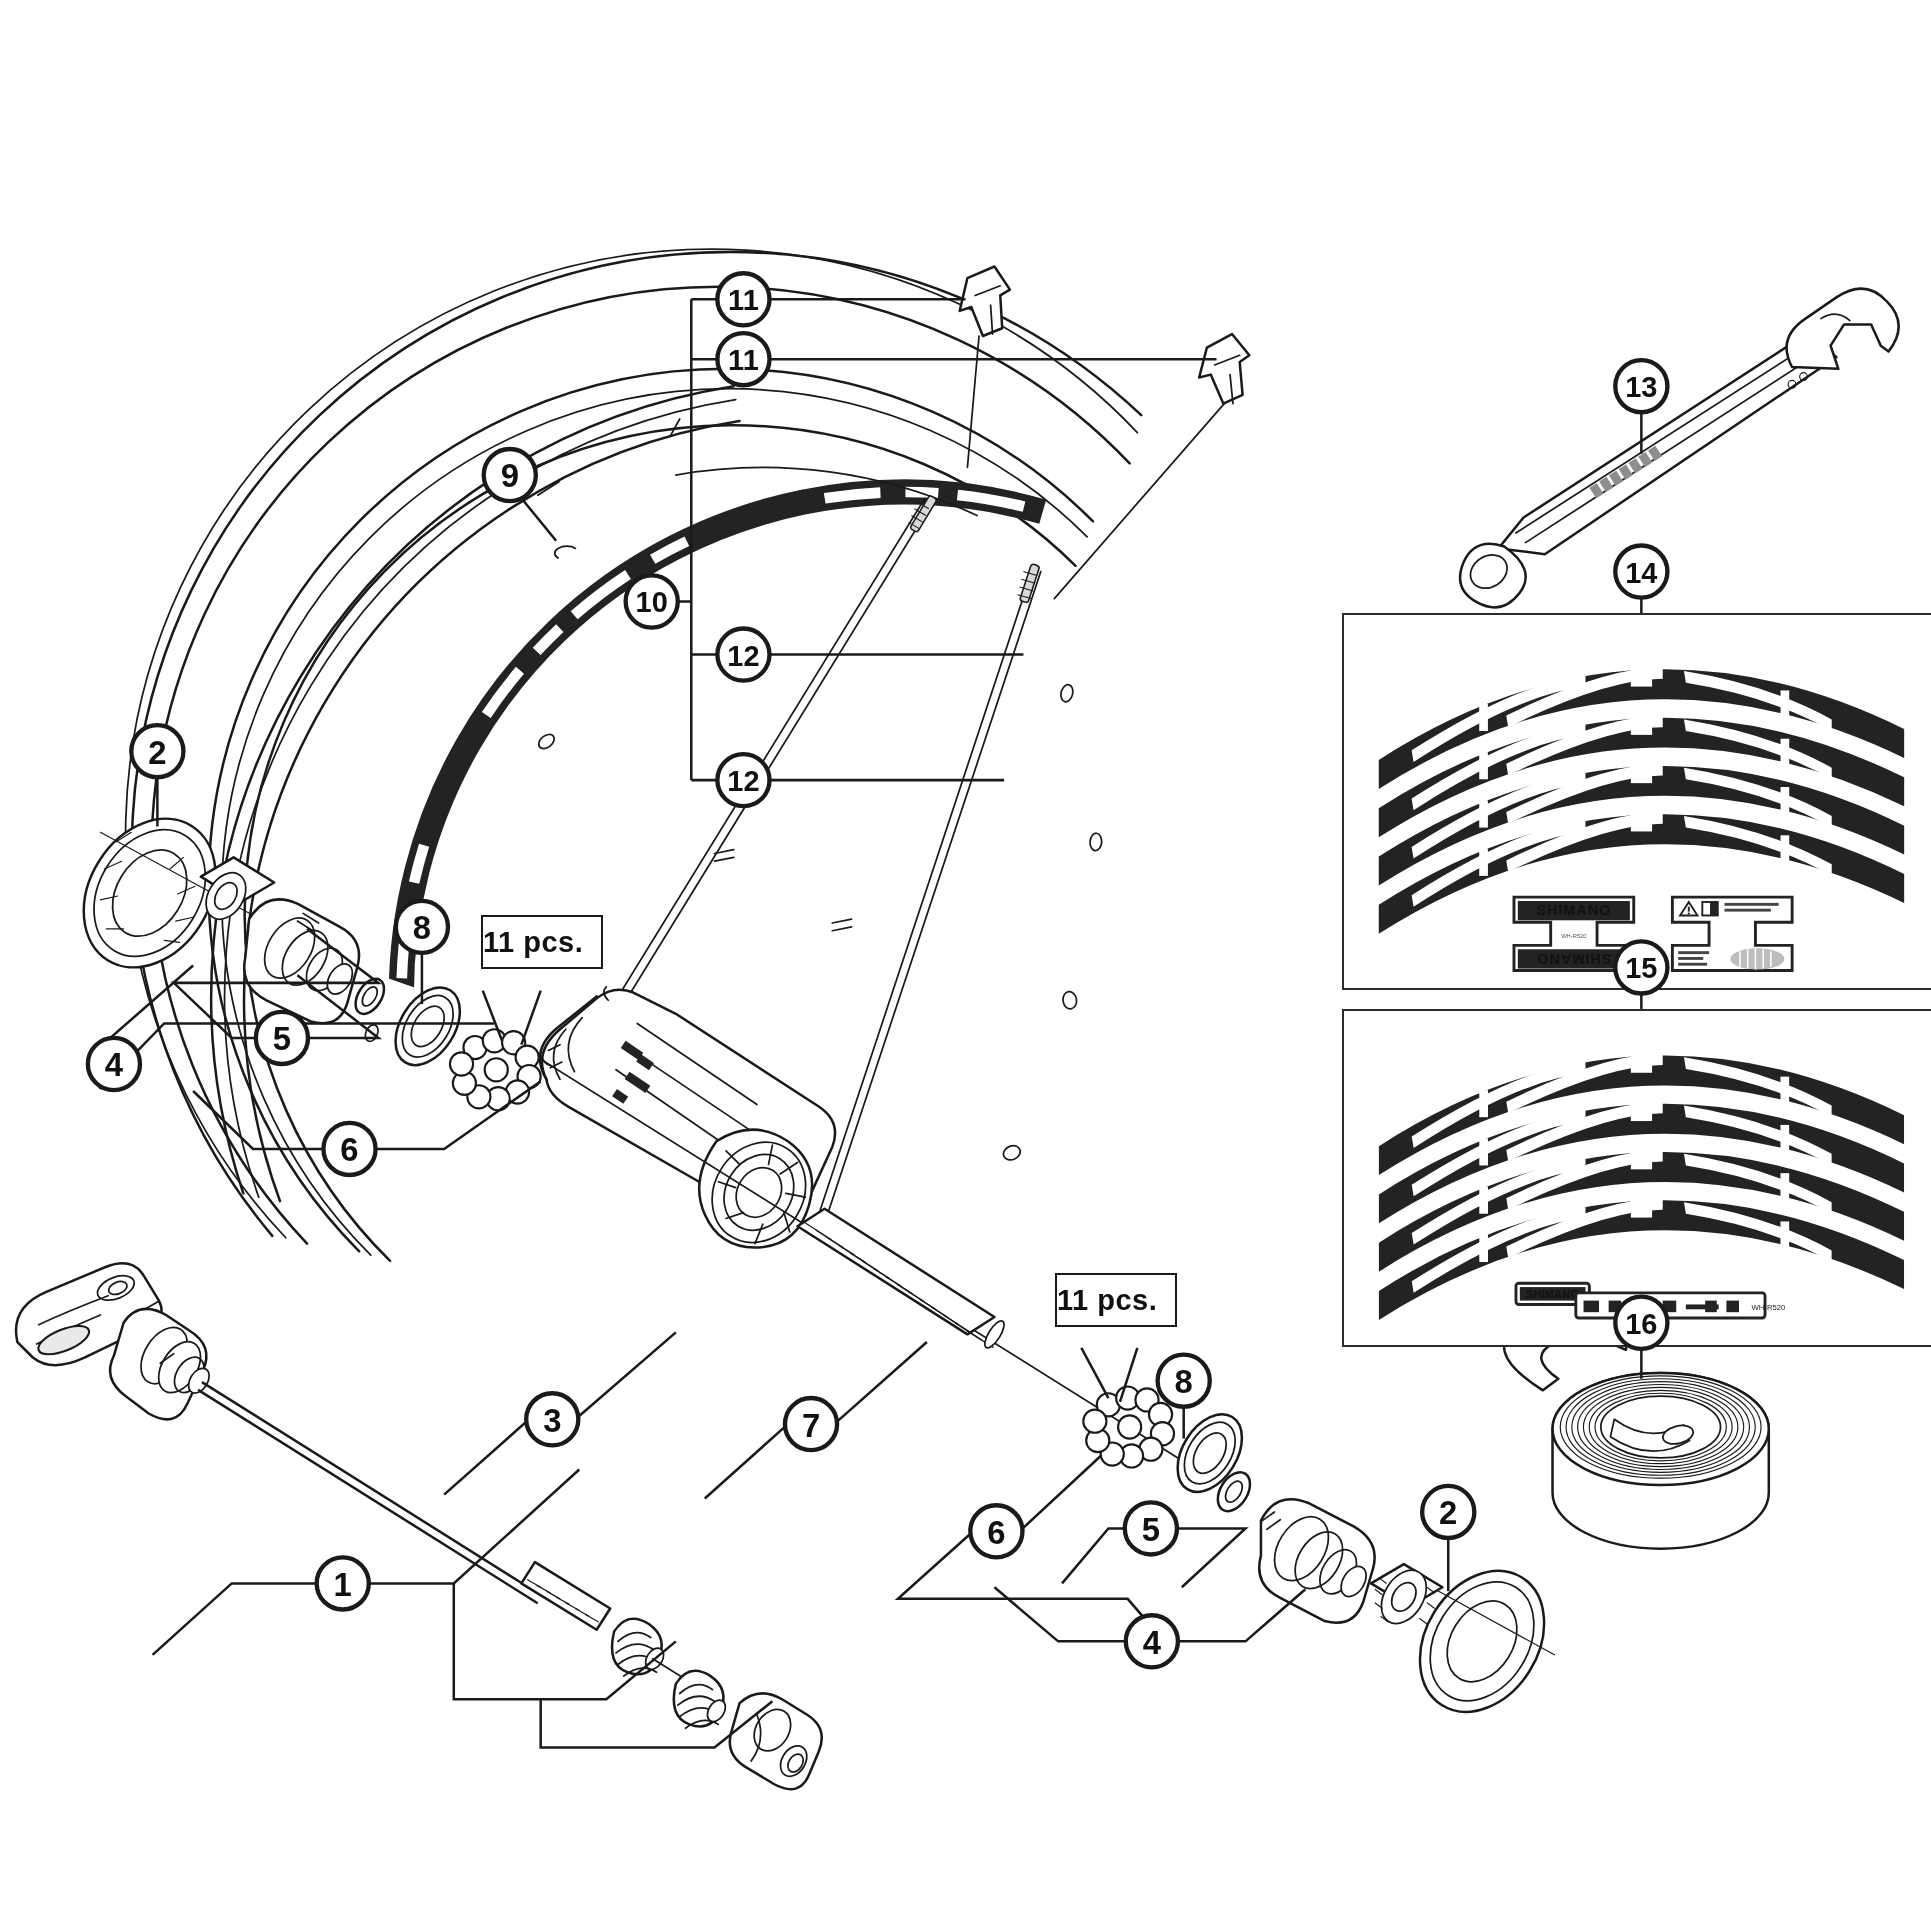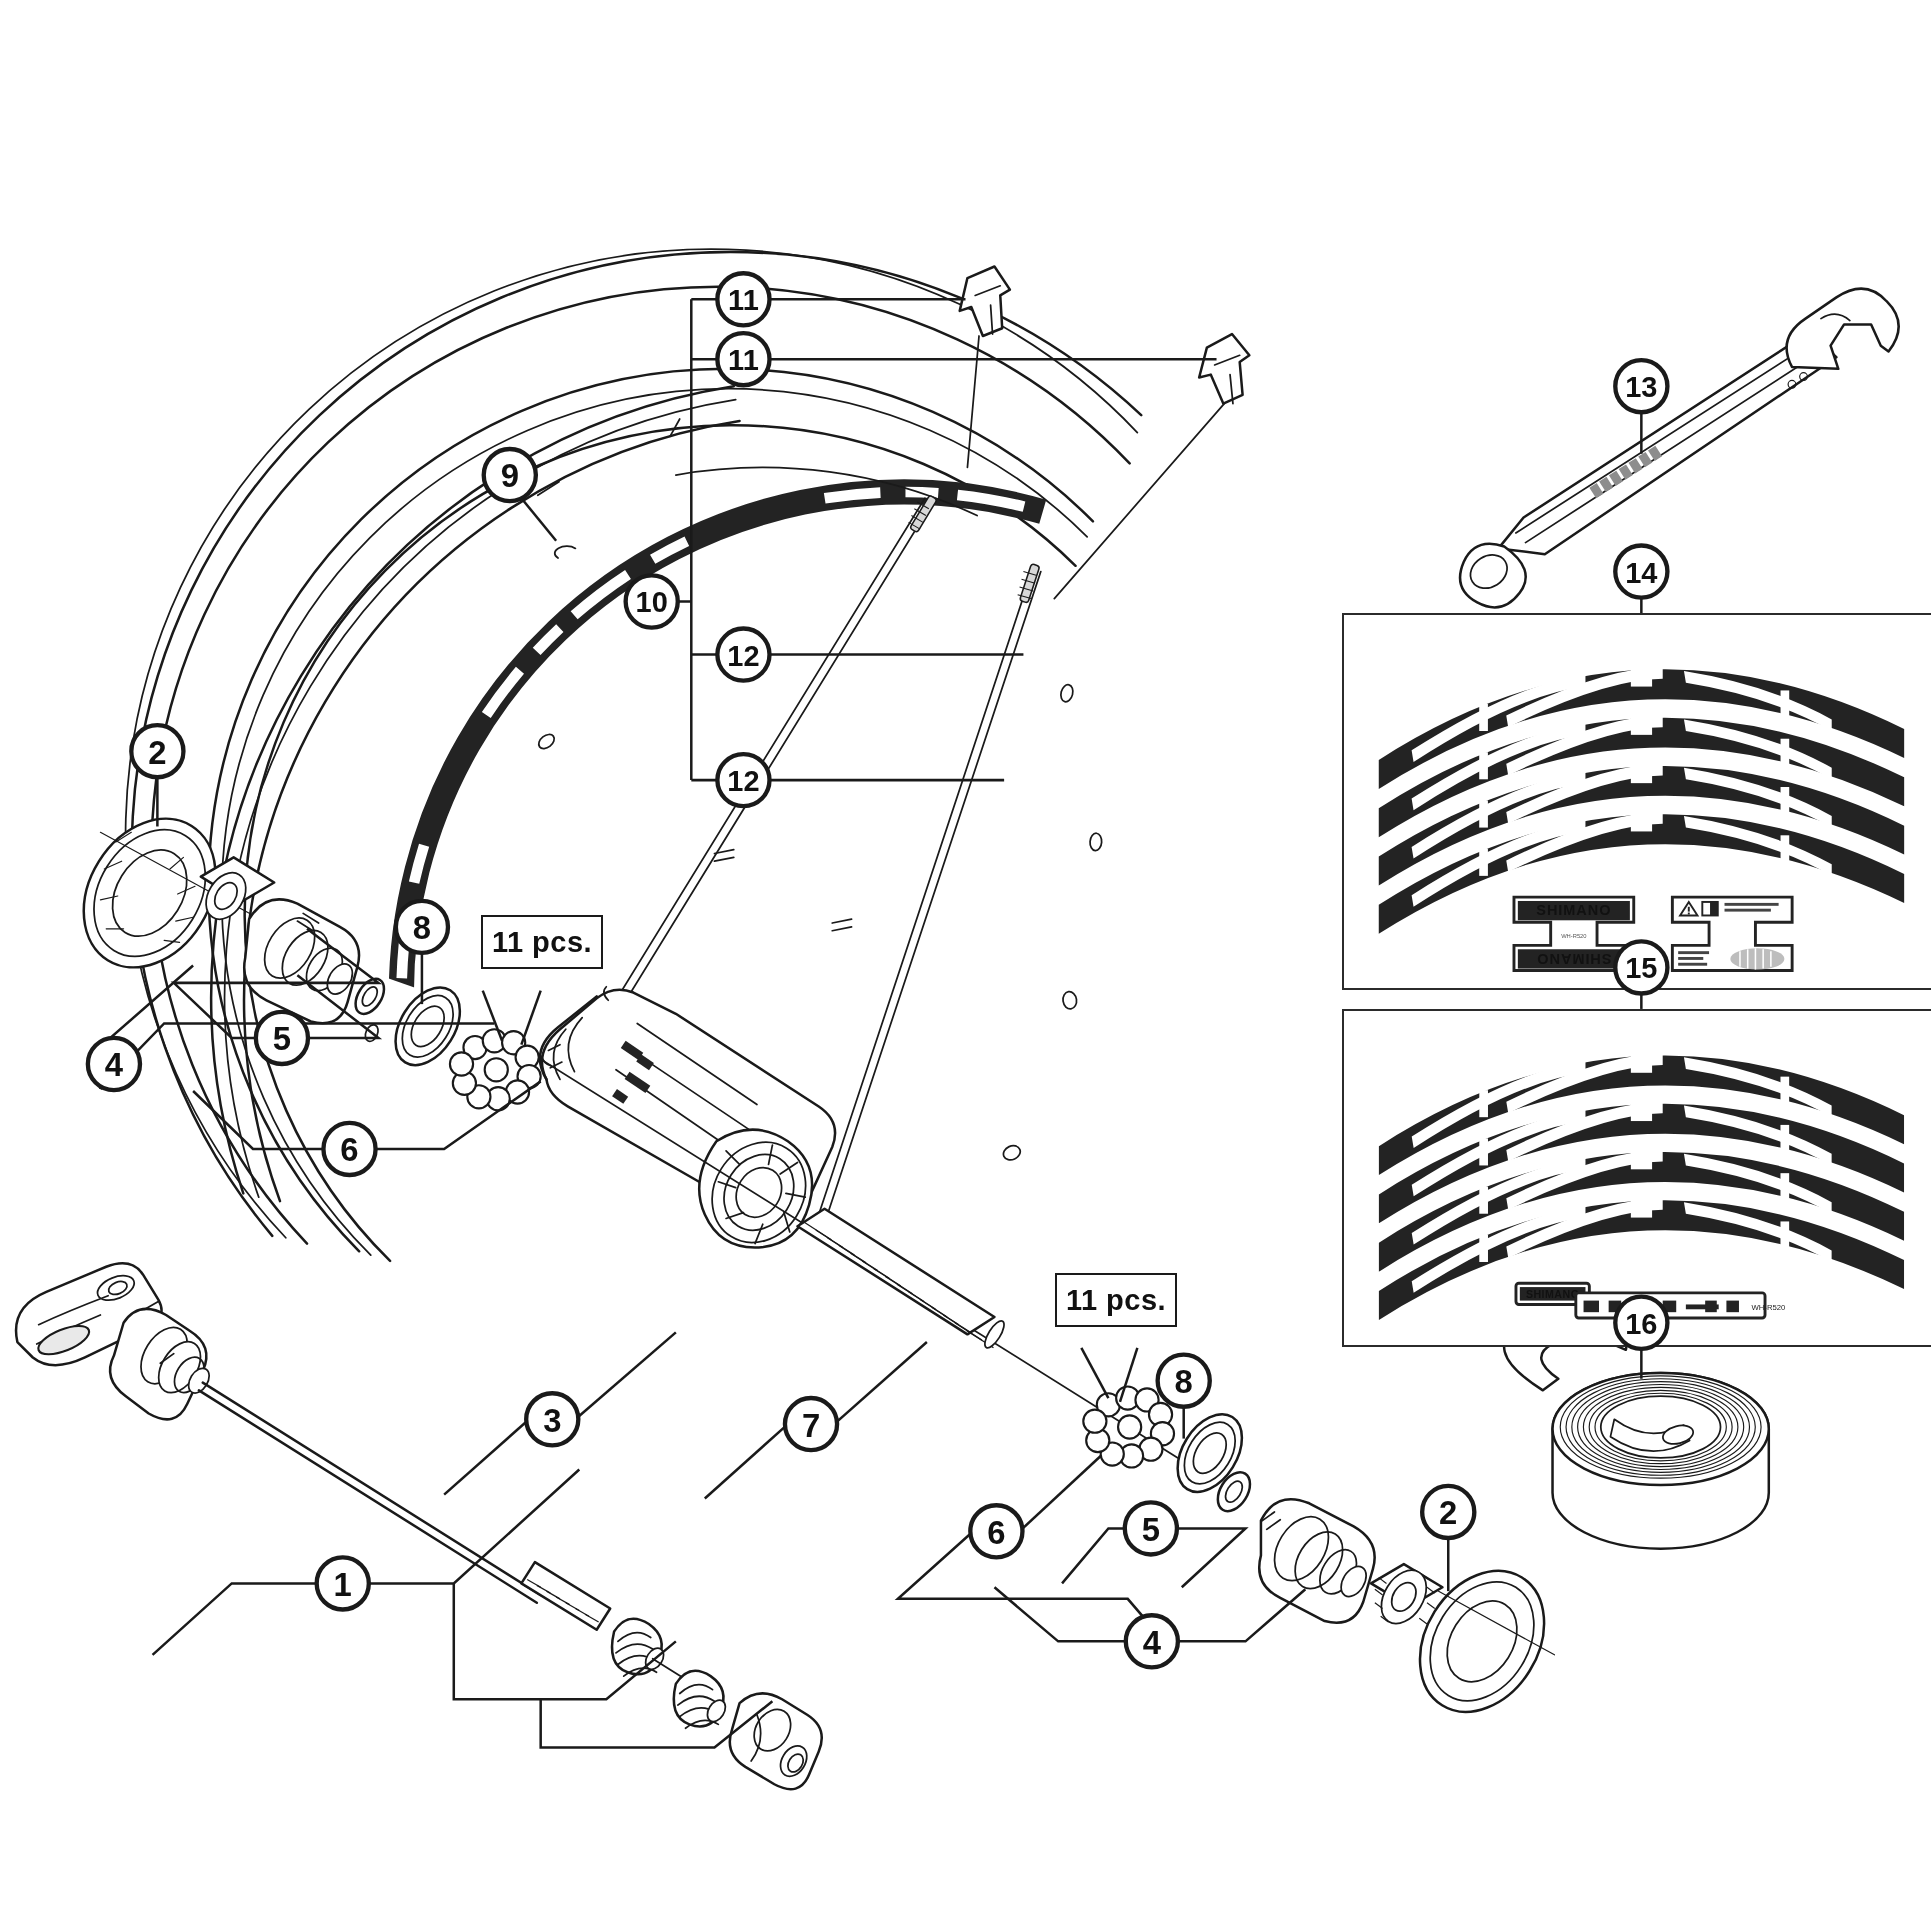--- a/index.html
+++ b/index.html
@@ -4,21 +4,21 @@
 <title>Exploded Parts Diagram</title>
 <style>
   html,body{margin:0;padding:0;background:#ffffff;}
   body{width:1931px;height:1931px;position:relative;overflow:hidden;
        font-family:"Liberation Sans", sans-serif;color:#1a1a1a;}
   #stage{position:absolute;inset:0;width:1931px;height:1931px;}
   svg.layer{position:absolute;left:0;top:0;width:1931px;height:1931px;overflow:visible;}
   .bubble-txt{font-family:"Liberation Sans",sans-serif;font-weight:bold;
               text-anchor:middle;dominant-baseline:central;fill:#111;}
   .pcs-box{position:absolute;background:#fff;border:2.9px solid #1a1a1a;
-           display:flex;align-items:center;justify-content:center;
+           display:flex;align-items:center;
            font-weight:bold;font-size:29px;letter-spacing:0.5px;color:#111;}
   .sticker-frame{position:absolute;background:#fff;border:2.9px solid #2b2b2b;}
   .lbl-txt{font-family:"Liberation Sans",sans-serif;font-weight:bold;fill:#111;}
 </style>
 </head>
 <body>
 
 <div id="stage">
 
 <svg class="layer" viewBox="0 0 2000 2000">

